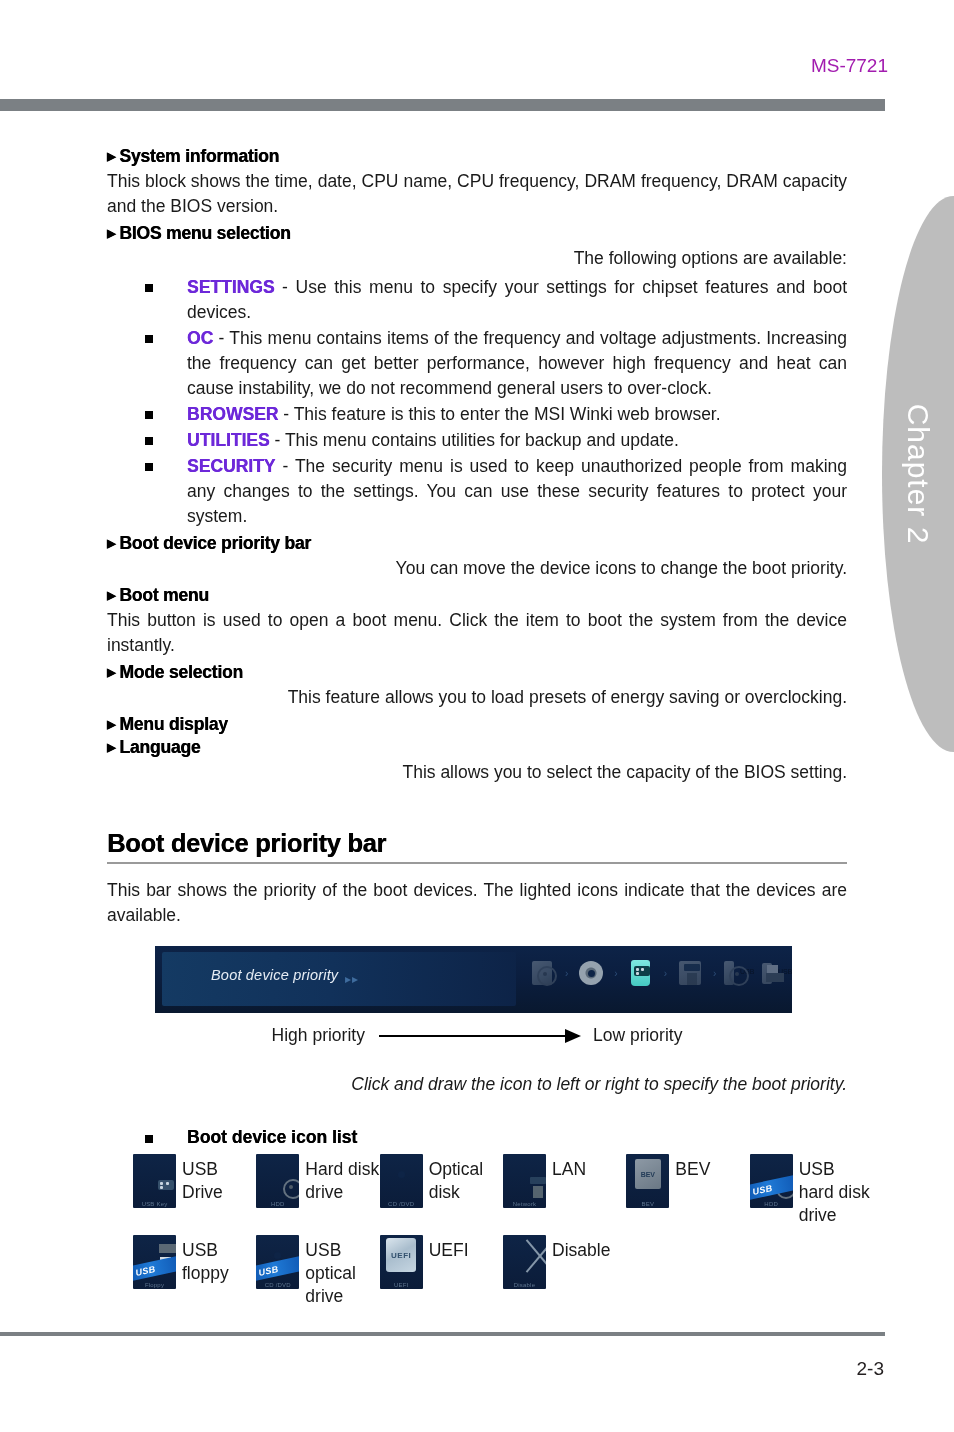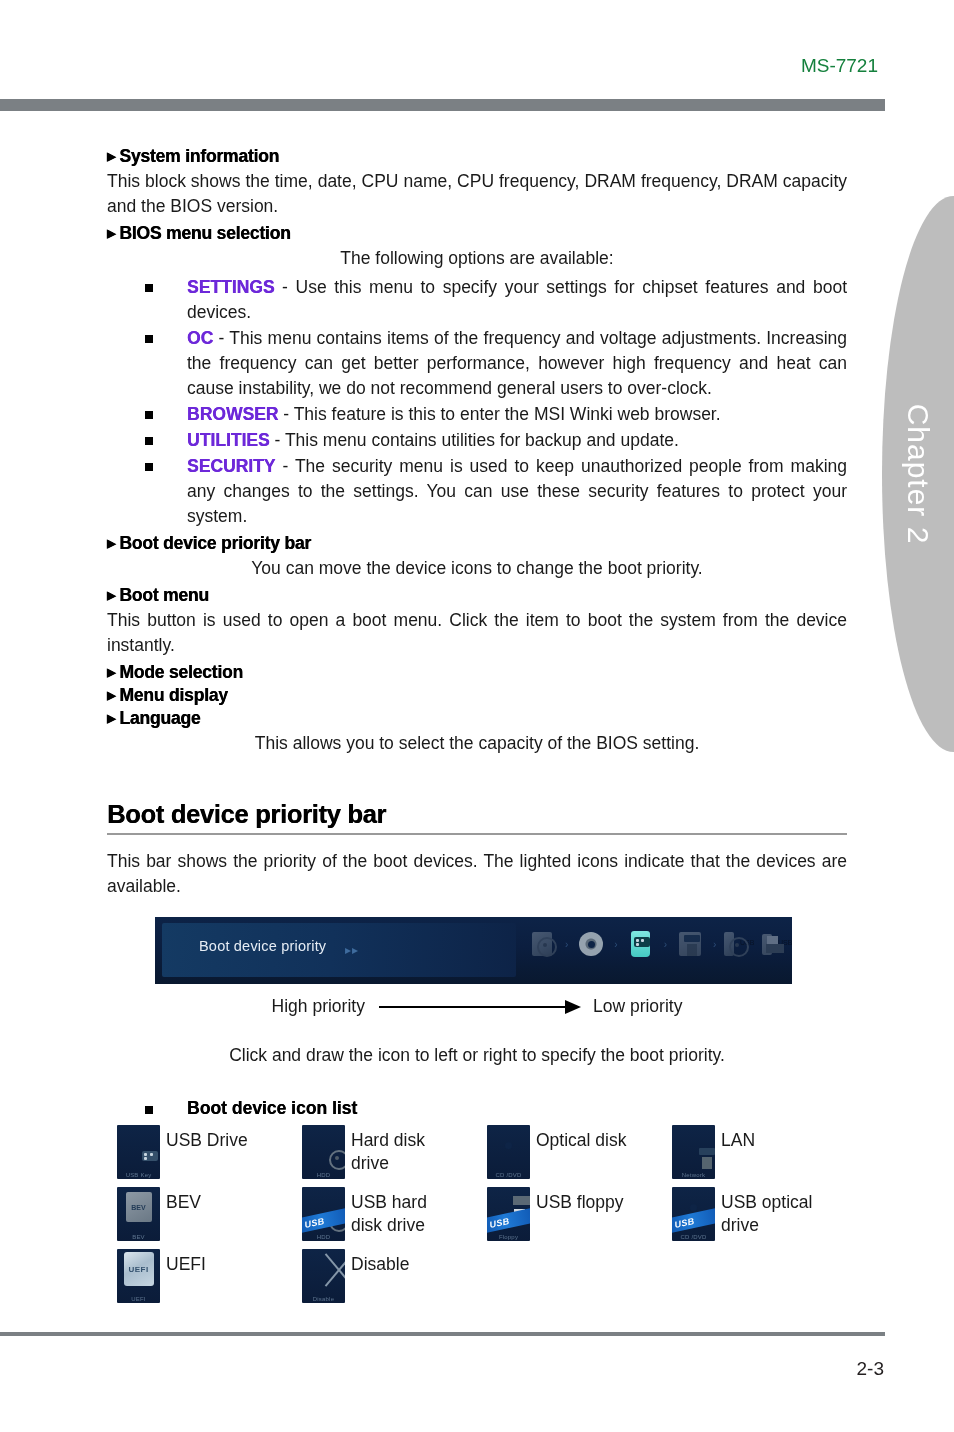--- a/index.html
+++ b/index.html
@@ -17,26 +17,26 @@
   }
 
   
   .page-header {
     position: absolute;
     top: 0; left: 0; right: 0;
     height: 110px;
   }
   .header-code {
     position: absolute;
-    right: 76px;
+    right: 66px;
     top: 66px;
     transform: translateY(-50%);
     font-size: 19px;
     letter-spacing: 0px;
-    color: #15803d;
+    color: #a21caf;
     font-family: "Liberation Sans", sans-serif;
   }
   .header-rule {
     position: absolute;
     left: 0;
     top: 99px;
     width: 885px;
     height: 12px;
     background: #7b8084;
   }
@@ -92,21 +92,21 @@
     top: -2px;
   }
 
   p.body-text {
     font-size: 17.5px;
     line-height: 25px;
     margin: 0 0 4px 0;
     text-align: justify;
     color: #1a1a1a;
   }
-  p.body-text.nojust { text-align: center; }
+  p.body-text.nojust { text-align: right; }
 
   
   ul.sq-list {
     list-style: none;
     margin: 2px 0 4px 0;
     padding: 0;
   }
   ul.sq-list > li {
     position: relative;
     padding-left: 80px;
@@ -162,25 +162,26 @@
   }
   .priority-bar .inner-panel {
     position: absolute;
     left: 7px; top: 6px;
     width: 354px; height: 54px;
     background: linear-gradient(95deg,#143a63 0%,#11315a 48%,#0d2347 100%);
     border-radius: 2px;
   }
   .priority-bar .label {
     position: absolute;
-    left: 44px;
+    left: 56px;
     top: 21px;
     color: #e6edf5;
     font-size: 14.5px;
     letter-spacing: .2px;
+    font-style: italic;
   }
   .priority-bar .chev {
     position: absolute;
     left: 190px;
     top: 26px;
     color: #3f6c9e;
     font-size: 12px;
     letter-spacing: 1px;
   }
   .bar-icons {
@@ -252,25 +253,25 @@
   .icon-list-head .sq {
     position: absolute;
     left: 38px;
     top: 8px;
     width: 8px;
     height: 8px;
     background: #000;
   }
   .icon-grid {
     display: grid;
-    grid-template-columns: repeat(4, 1fr);
+    grid-template-columns: repeat(6, 1fr);
     row-gap: 8px;
     column-gap: 0px;
     width: 740px;
-    margin-left: 10px;
+    margin-left: 26px;
   }
   .icon-cell {
     display: flex;
     align-items: flex-start;
     gap: 6px;
   }
   .icon-cell .cap {
     font-size: 17.5px;
     line-height: 23px;
     color: #1a1a1a;
@@ -535,20 +536,21 @@
   <div class="sub-head">
     <span class="tri">▶</span>
     <span>Boot menu</span>
   </div>
   <p class="body-text">This button is used to open a boot menu. Click the item to boot the system from the device instantly.</p>
 
   <div class="sub-head">
     <span class="tri">▶</span>
     <span>Mode selection</span>
   </div>
+  <p class="body-text nojust">This feature allows you to load presets of energy saving or overclocking.</p>
 
   <div class="sub-head">
     <span class="tri">▶</span>
     <span>Menu display</span>
   </div>
 
   <div class="sub-head">
     <span class="tri">▶</span>
     <span>Language</span>
   </div>
@@ -605,21 +607,21 @@
       </div>
     </div>
 
     <div class="arrow-row">
       <span class="lbl">High priority</span>
       <span class="arrow-line"></span>
       <span class="lbl">Low priority</span>
     </div>
   </div>
 
-  <p class="body-text nojust" style="margin-top:26px;">Click and draw the icon to left or right to specify the boot priority.</p>
+  <p class="body-text nojust" style="margin-top:26px;font-style:italic;">Click and draw the icon to left or right to specify the boot priority.</p>
 
   <div class="icon-list-head">
     <span class="sq"></span>
     <span>Boot device icon list</span>
   </div>
 
   <div class="icon-grid">
 
     <div class="icon-cell">
       <div class="tile">

